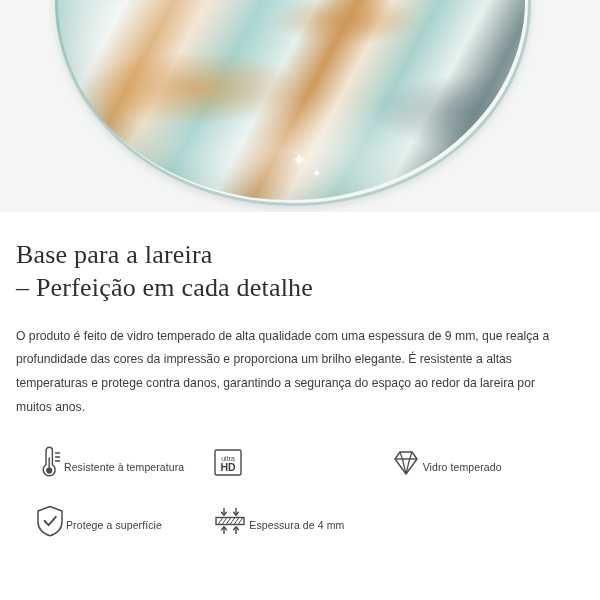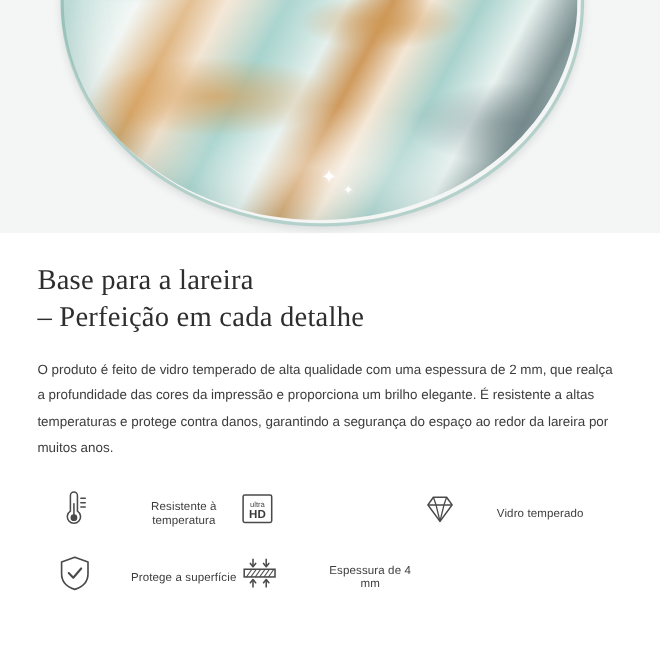--- a/index.html
+++ b/index.html
@@ -94,21 +94,21 @@
     font-size: 15px;
     line-height: 1;
     text-shadow: 0 0 6px rgba(255,255,255,0.9);
     pointer-events: none;
   }
   .sparkle.s1 { left: 292px; top: 152px; font-size: 17px; }
   .sparkle.s2 { left: 312px; top: 168px; font-size: 11px; }
 
   
   .content {
-    padding: 0 34px;
+    padding: 0 16px;
     box-sizing: border-box;
   }
   .headline {
     margin: 26px 0 0 0;
     font-family: "Liberation Serif", serif;
     font-weight: 400;
     font-size: 26px;
     line-height: 1.28;
     color: #2e2e2e;
     letter-spacing: 0.2px;
@@ -142,21 +142,20 @@
     display: flex;
     align-items: center;
     justify-content: center;
     color: #4a4a4a;
   }
   .feature-label {
     margin-top: 9px;
     font-size: 10.5px;
     color: #3d3d3d;
     letter-spacing: 0.1px;
-    margin-left: 35px;
   }
   svg { display: block; }
 </style>
 </head>
 <body>
 
 <div class="page">
 
   <div class="hero">
     <div class="hero-bg"></div>
@@ -167,21 +166,21 @@
     <div class="sparkle s1">✦</div>
     <div class="sparkle s2">✦</div>
   </div>
 
   <div class="content">
     <h1 class="headline">
       <span>Base para a lareira</span>
       <span class="line2">– Perfeição em cada detalhe</span>
     </h1>
 
-    <p class="paragraph">O produto é feito de vidro temperado de alta qualidade com uma espessura de 2 mm, que realça a profundidade das cores da impressão e proporciona um brilho elegante. É resistente a altas temperaturas e protege contra danos, garantindo a segurança do espaço ao redor da lareira por muitos anos.</p>
+    <p class="paragraph">O produto é feito de vidro temperado de alta qualidade com uma espessura de 9 mm, que realça a profundidade das cores da impressão e proporciona um brilho elegante. É resistente a altas temperaturas e protege contra danos, garantindo a segurança do espaço ao redor da lareira por muitos anos.</p>
 
     <div class="features">
 
       <div class="feature">
         <div class="feature-icon">
           <svg width="30" height="34" viewBox="0 0 30 34" fill="none" stroke="#4a4a4a" stroke-width="1.4" stroke-linecap="round">
             <path d="M12 4.5a3.2 3.2 0 0 1 6.4 0v14.2a6 6 0 1 1-6.4 0z"></path>
             <circle cx="15.2" cy="24.6" r="3.1" fill="#4a4a4a" stroke="none"></circle>
             <line x1="15.2" y1="12" x2="15.2" y2="22"></line>
             <line x1="21.5" y1="7" x2="25.5" y2="7"></line>

